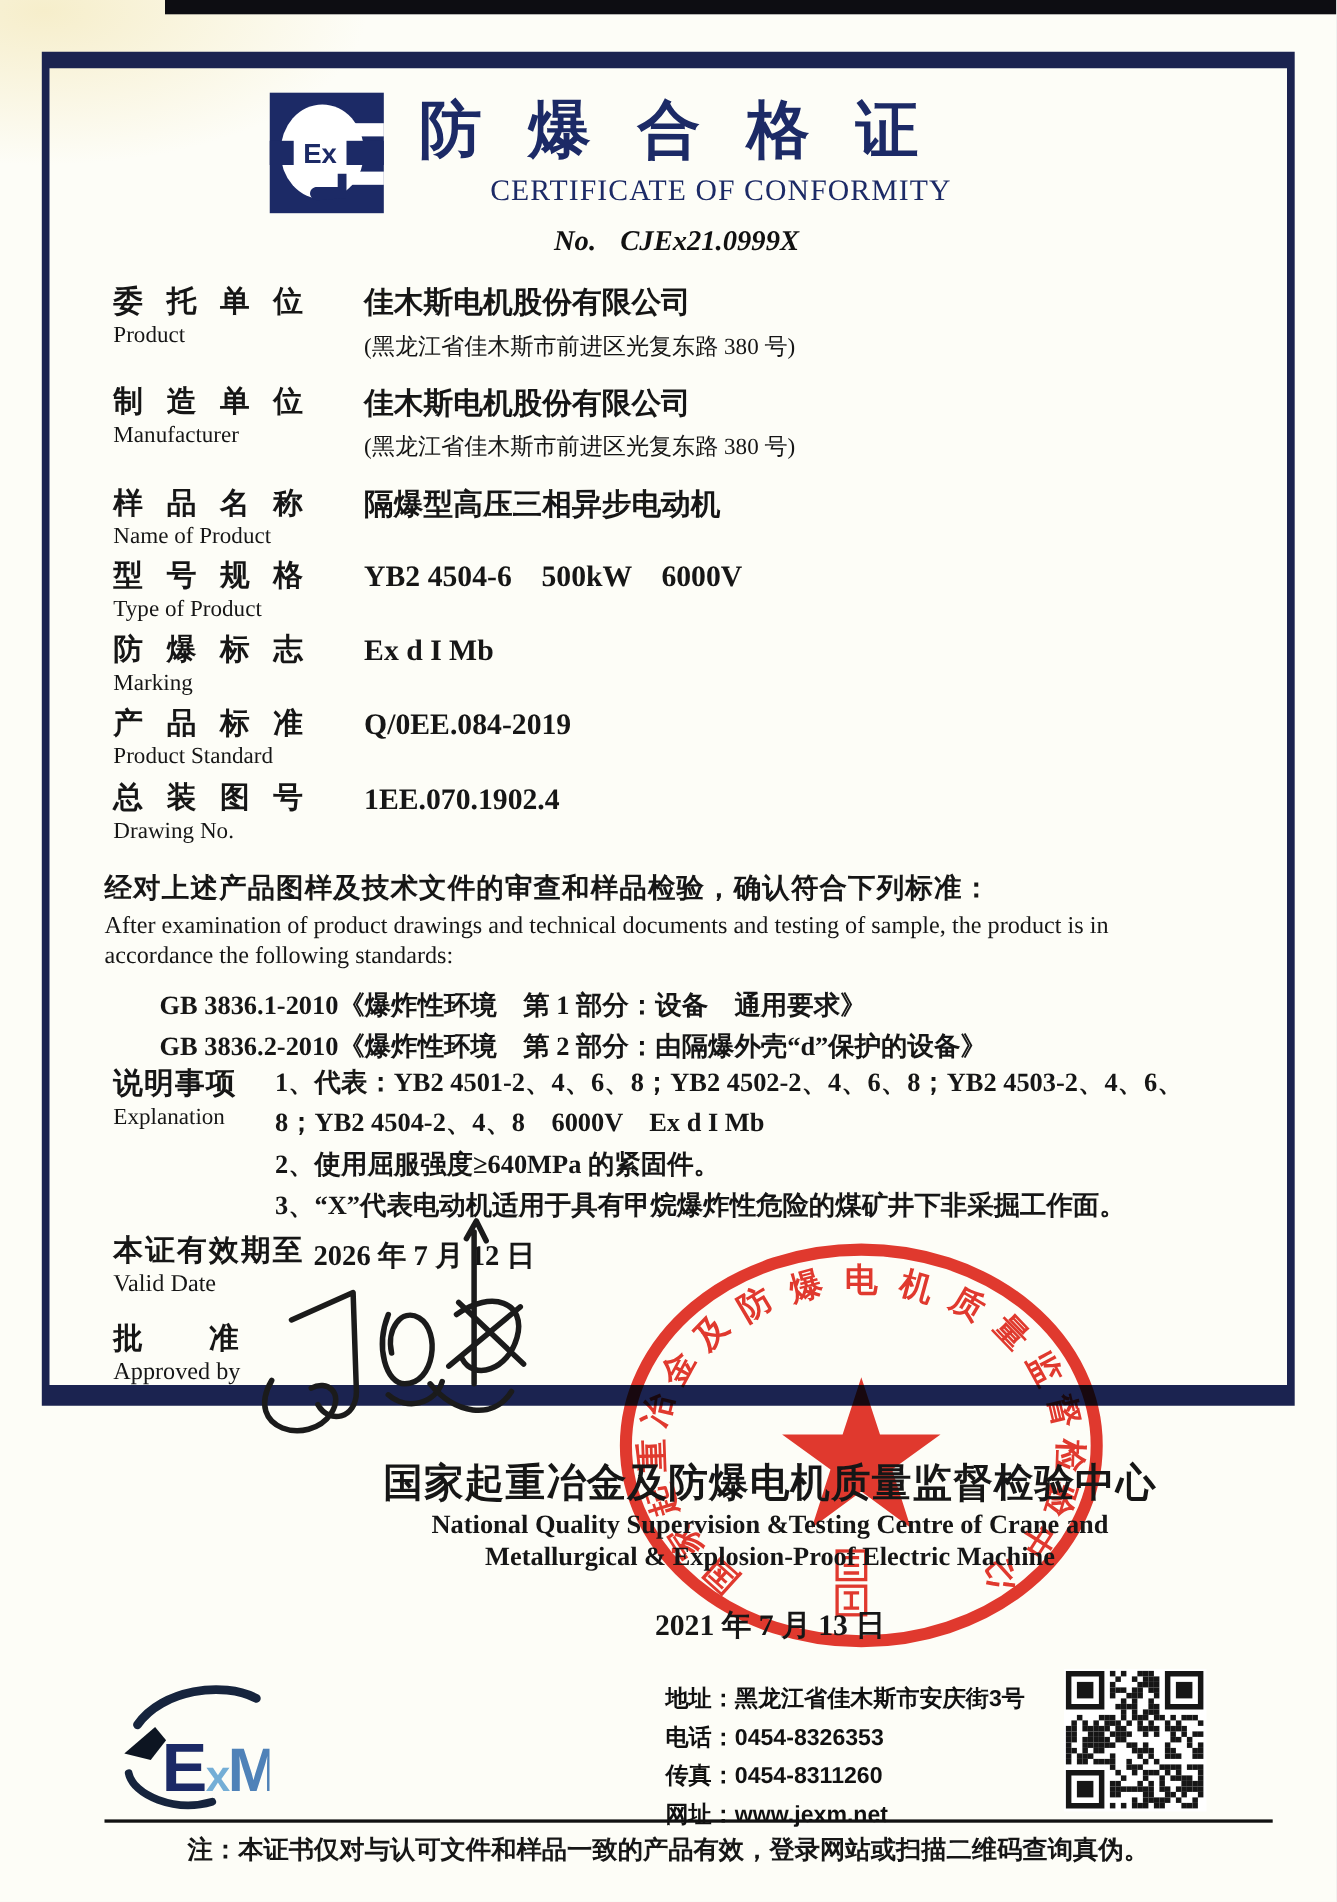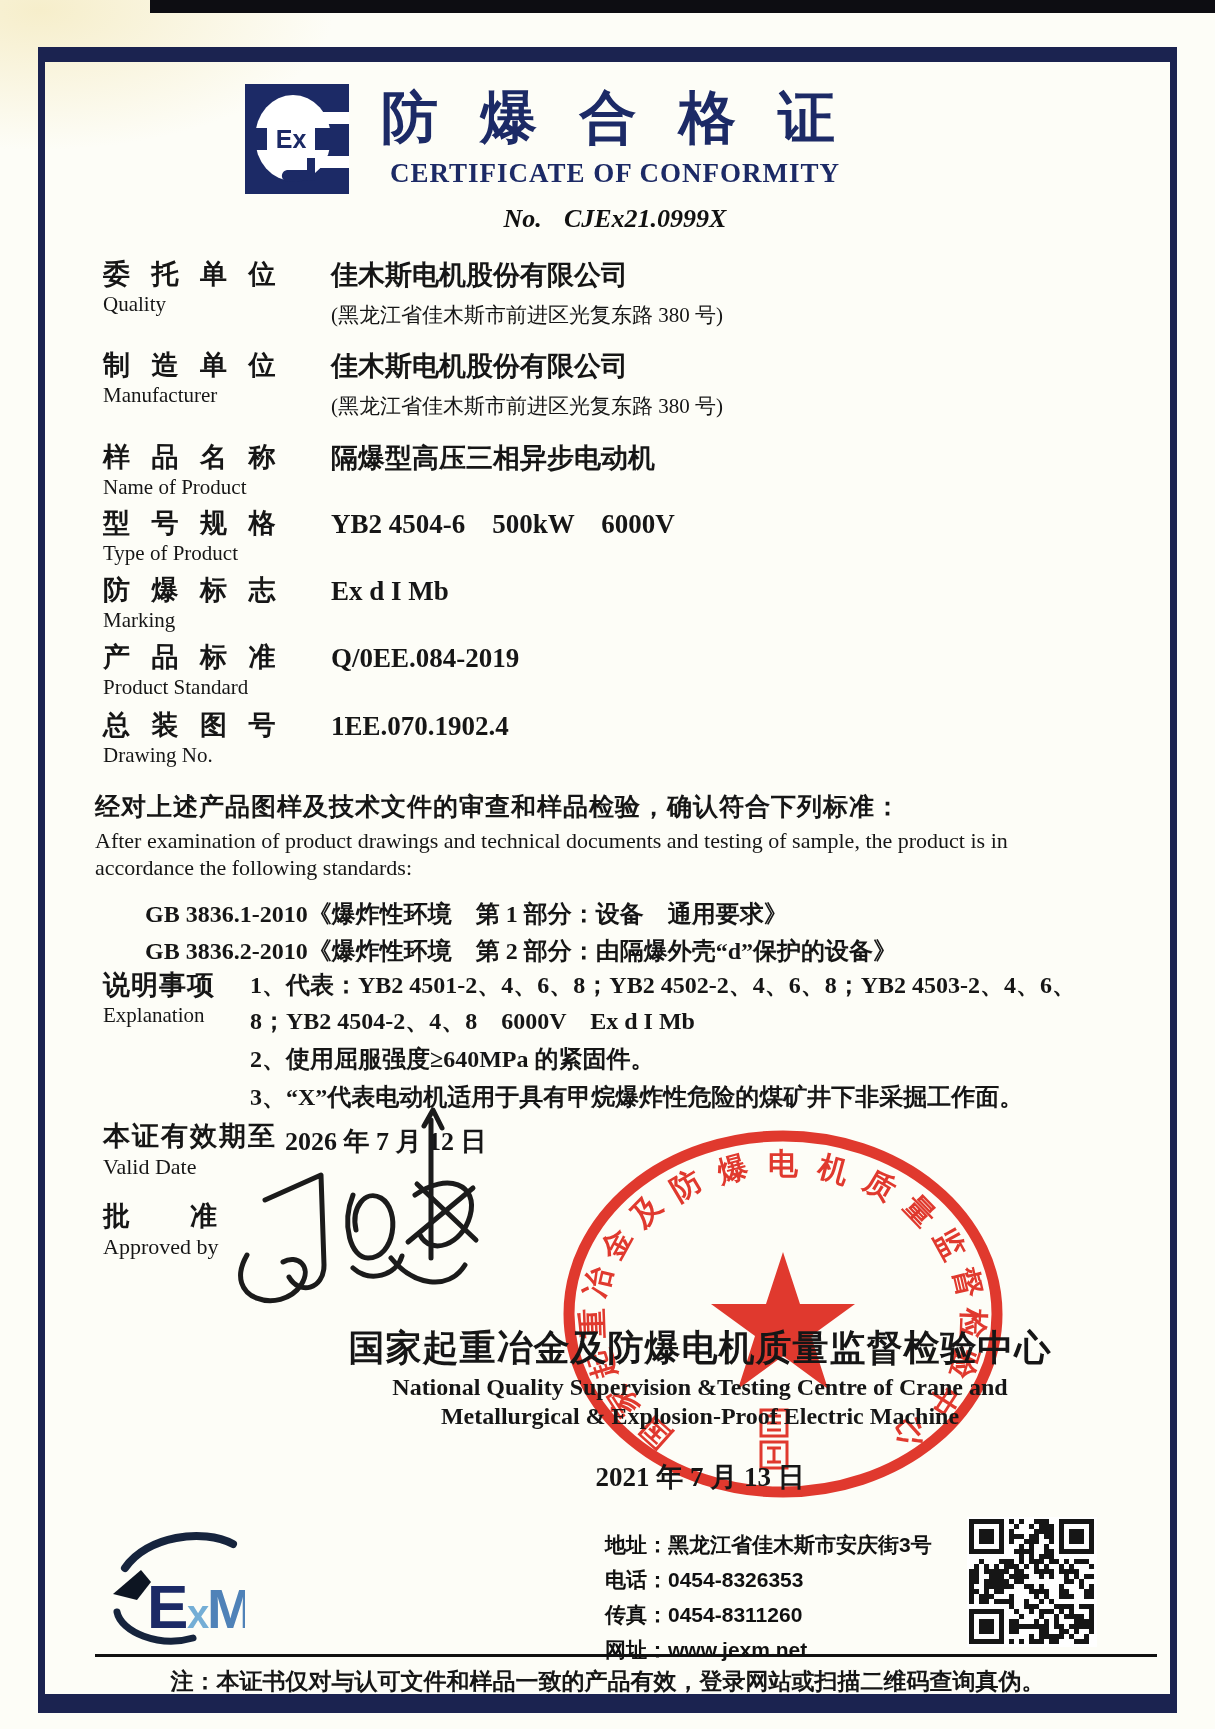--- a/index.html
+++ b/index.html
@@ -7,29 +7,29 @@
     position:relative;width:1215px;height:1729px;margin:0 auto;
     background:#fdfdf7;
     background-image:radial-gradient(ellipse 420px 200px at 40px 10px, #f6eecb 0%, rgba(253,253,247,0) 70%);
     overflow:hidden;
     font-family:"Liberation Serif","DejaVu Serif",serif;
     color:#161616;
   }
   .abs{position:absolute;}
   .top-strip{left:150px;right:0;top:0;height:13px;background:#0d0d12;}
   .frame{
-    left:38px;top:47px;width:1139px;height:1666px;box-sizing:border-box;
+    left:38px;top:47px;width:1139px;height:1231px;box-sizing:border-box;
     border:7px solid #1b2350;border-top-width:15px;border-bottom-width:19px;
   }
   .content{position:absolute;left:0;top:0;right:0;bottom:0;}
   
   .title-cn{left:320px;top:18px;width:500px;text-align:center;
     font-size:57px;font-weight:700;color:#1c2a66;letter-spacing:14px;white-space:nowrap;}
-  .title-en{left:320px;top:96px;width:500px;text-align:center;
-    font-size:27px;font-weight:700;color:#1c2a66;letter-spacing:1px;white-space:nowrap;}
+  .title-en{left:320px;top:96px;width:500px;text-align:right;
+    font-size:27px;font-weight:400;color:#1c2a66;letter-spacing:1px;white-space:nowrap;}
   .cert-no{left:320px;top:142px;width:500px;text-align:center;font-size:26px;font-weight:700;color:#111;font-style:italic;}
   .cert-no .no-label{margin-right:22px;}
   
   .frow{left:58px;width:1030px;}
   .flabel-cn{font-family:"Liberation Sans","DejaVu Sans",sans-serif;
     font-size:27px;font-weight:700;letter-spacing:7px;line-height:30px;}
   .flabel-en{font-size:21px;line-height:30px;}
   .fval{position:absolute;left:228px;top:0;width:790px;font-size:27px;font-weight:600;line-height:32px;}
   .fextra{font-size:21px;font-weight:400;margin-top:8px;}
   
@@ -87,21 +87,21 @@
       </svg>
 
       <div class="abs title-cn">防 爆 合 格 证</div>
       <div class="abs title-en">CERTIFICATE OF CONFORMITY</div>
       <div class="abs cert-no">
         <span class="no-label">No.</span><span>CJEx21.0999X</span>
       </div>
 
       <div class="abs frow" style="top:197px">
         <div class="flabel-cn">委 托 单 位</div>
-        <div class="flabel-en">Quality</div>
+        <div class="flabel-en">Product</div>
         <div class="fval">
             <div>佳木斯电机股份有限公司</div>
           <div class="fextra">(黑龙江省佳木斯市前进区光复东路 380 号)</div>
           </div>
       </div>
       <div class="abs frow" style="top:288px">
         <div class="flabel-cn">制 造 单 位</div>
         <div class="flabel-en">Manufacturer</div>
         <div class="fval">
             <div>佳木斯电机股份有限公司</div>

